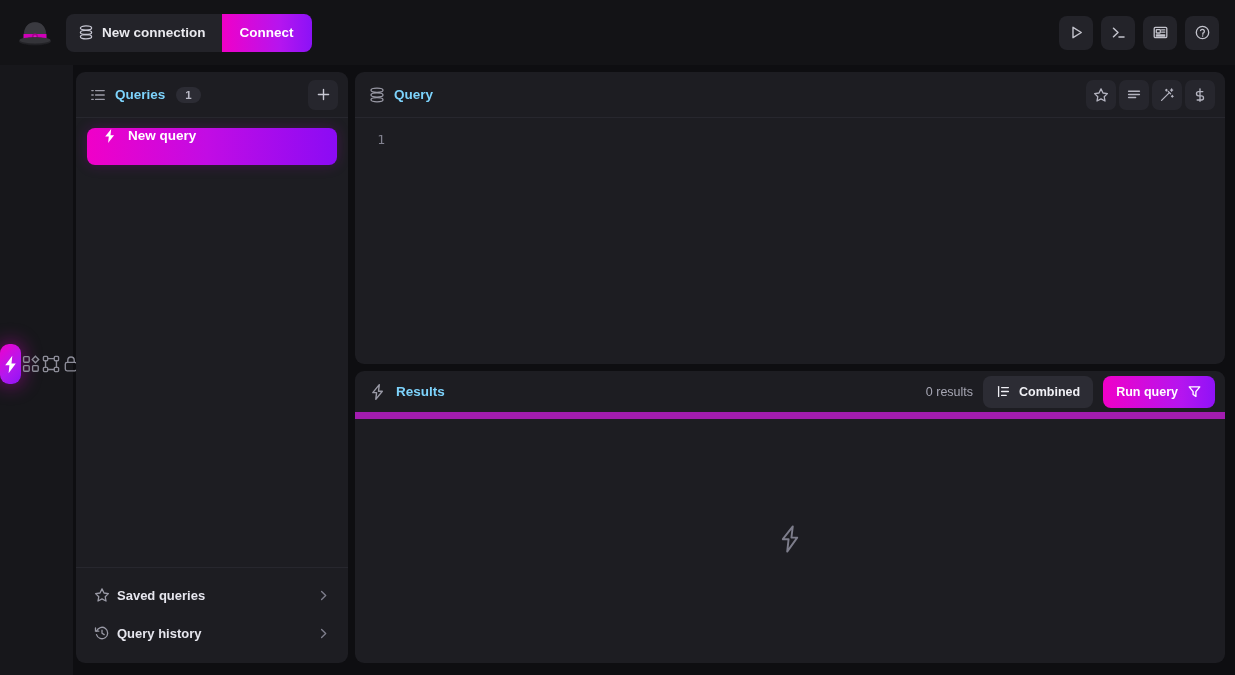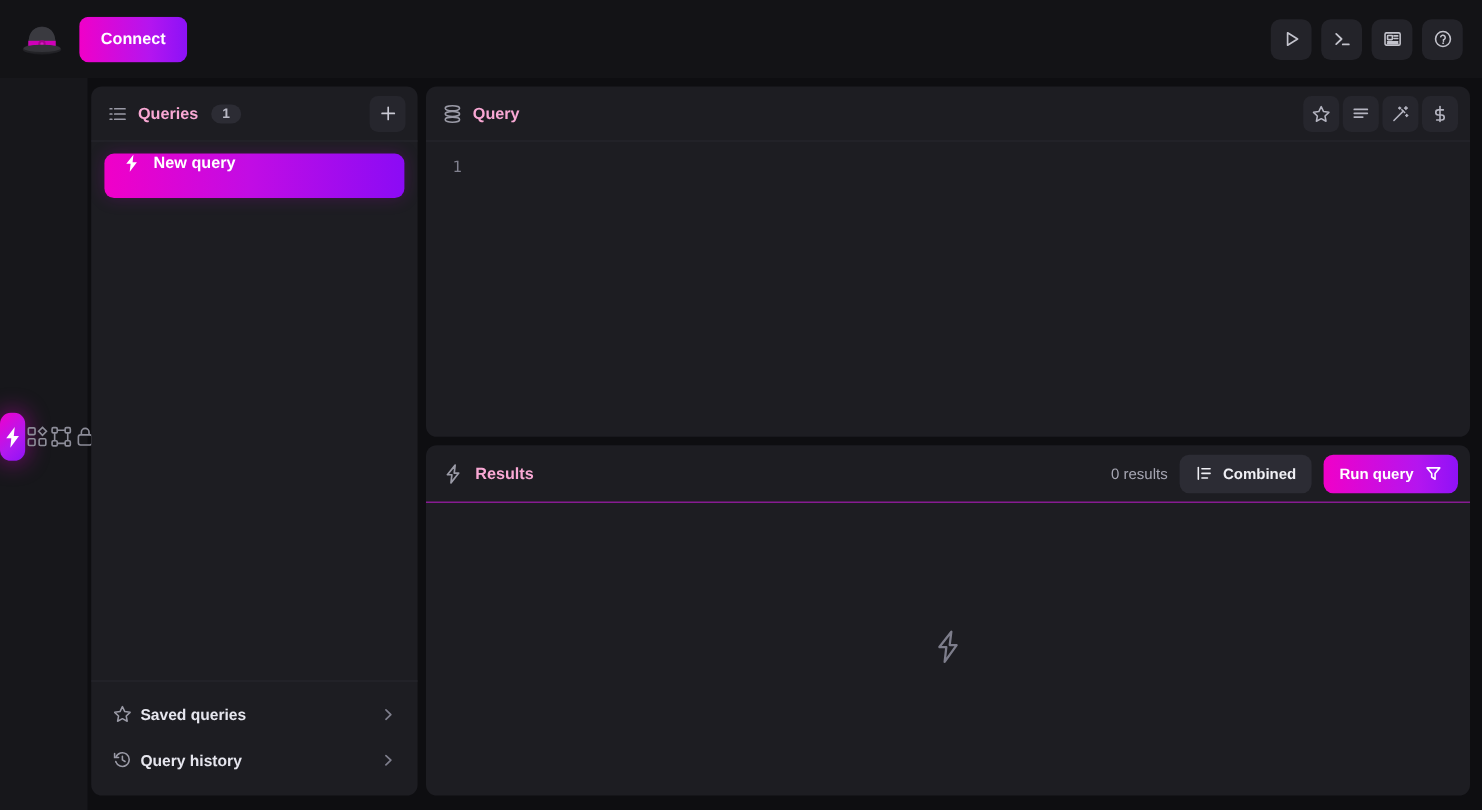--- a/index.html
+++ b/index.html
@@ -79,21 +79,21 @@
   .right-col { flex: 1; display: flex; flex-direction: column; gap: 7px; min-width: 0; }
   .query-panel { flex: 0 0 292px; }
   .results-panel { flex: 1; min-height: 0; }
 
   .panel-head {
     height: 46px; flex: 0 0 46px;
     display: flex; align-items: center; gap: 9px;
     padding: 0 10px 0 14px;
     border-bottom: 1px solid #27272e;
   }
-  .panel-title { color: #f9a8d4; font-size: 13.5px; font-weight: 700; text-align: right; }
+  .panel-title { color: #7dd3fc; font-size: 13.5px; font-weight: 700; text-align: right; }
   .badge {
     background: #2c2c34; color: #b9b9c5; font-size: 11.5px; font-weight: 700;
     border-radius: 10px; padding: 2px 9px; margin-left: 2px;
   }
   .head-icon { color: #9a9aa6; display: flex; align-items: center; }
   .plus-btn {
     margin-left: auto; width: 30px; height: 30px; border-radius: 7px;
     background: #26262d; color: #c9c9d4;
     display: flex; align-items: center; justify-content: center; font-size: 19px; line-height: 1;
   }
@@ -126,21 +126,21 @@
   .editor { flex: 1; display: flex; min-height: 0; padding-top: 12px; }
   .gutter {
     width: 38px; flex: 0 0 38px; text-align: right; padding-right: 8px;
     color: #81818f; font-family: "DejaVu Sans Mono", monospace; font-size: 13px; line-height: 20px;
   }
   .code { flex: 1; color: #d8d8e4; font-family: "DejaVu Sans Mono", monospace; font-size: 13px; line-height: 20px; }
 
   .results-head {
     height: 48px; flex: 0 0 48px;
     display: flex; align-items: center; gap: 10px;
-    padding: 0 10px 0 14px; border-bottom: 1px solid #a21caf;
+    padding: 0 10px 0 14px; border-bottom: 7px solid #a21caf;
   }
   .res-count { margin-left: auto; color: #a6a6b3; font-size: 12.5px; }
   .combined-btn {
     display: flex; align-items: center; gap: 8px; height: 32px;
     background: #2c2c34; border-radius: 8px; padding: 0 13px;
     color: #f0f0f5; font-size: 12.5px; font-weight: 700;
   }
   .run-btn {
     display: flex; align-items: center; gap: 9px; height: 32px;
     border-radius: 8px; padding: 0 13px;
@@ -167,20 +167,30 @@
       <path d="M6 16.5 C6 9 10 4.5 17 4.5 C24 4.5 28 9 28 16.5 Z" fill="#3a3a40"></path>
       <rect x="5.6" y="16" width="22.8" height="5.2" fill="#cf00b8"></rect>
       <circle cx="17" cy="18.6" r="3.1" fill="#a8008f"></circle>
       <circle cx="17" cy="18.6" r="1.4" fill="#d41fbd"></circle>
       <ellipse cx="17" cy="23.2" rx="16" ry="3.6" fill="#232327"></ellipse>
       <ellipse cx="17" cy="22.3" rx="15.4" ry="3.1" fill="#343439"></ellipse>
     </svg>
   </div>
 
   <div class="conn-pill">
+    <div class="conn-left">
+      <span style="display:flex">
+        <svg width="14" height="15" viewBox="0 0 14 15" fill="none" stroke="#c6c6d2" stroke-width="1.3">
+          <ellipse cx="7" cy="3" rx="5.6" ry="2.1"></ellipse>
+          <ellipse cx="7" cy="7.4" rx="5.6" ry="2.1"></ellipse>
+          <ellipse cx="7" cy="11.8" rx="5.6" ry="2.1"></ellipse>
+        </svg>
+      </span>
+      <span>New connection</span>
+    </div>
     <div class="conn-connect">Connect</div>
   </div>
 
   <div class="topbar-right">
     <div class="tb-btn">
       <svg width="17" height="17" viewBox="0 0 17 17" fill="none" stroke="currentColor" stroke-width="1.4" stroke-linejoin="round">
         <path d="M5 3.3 L13.3 8.5 L5 13.7 Z"></path>
       </svg>
     </div>
     <div class="tb-btn">

